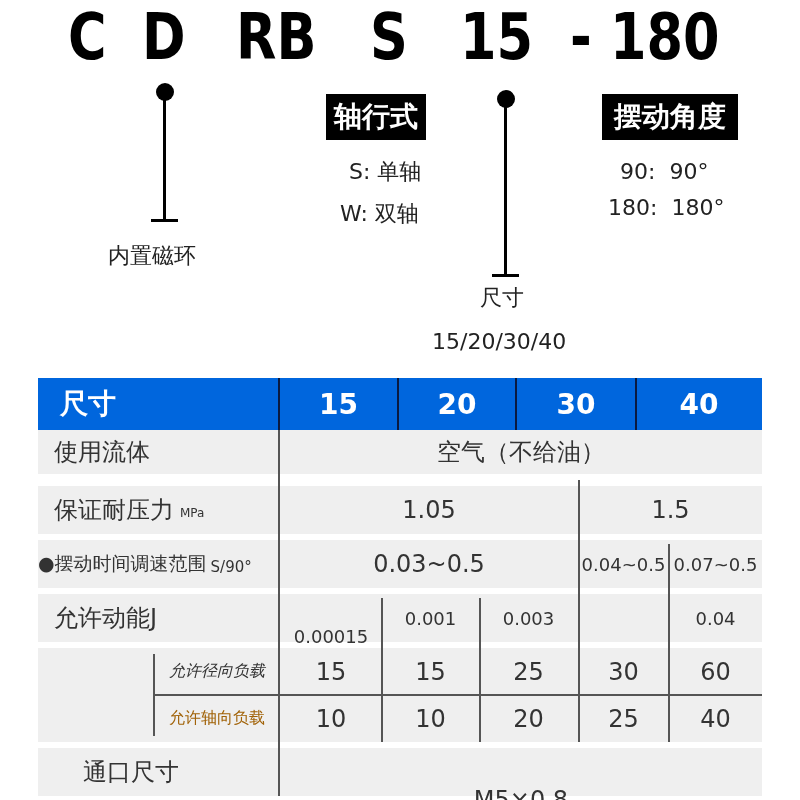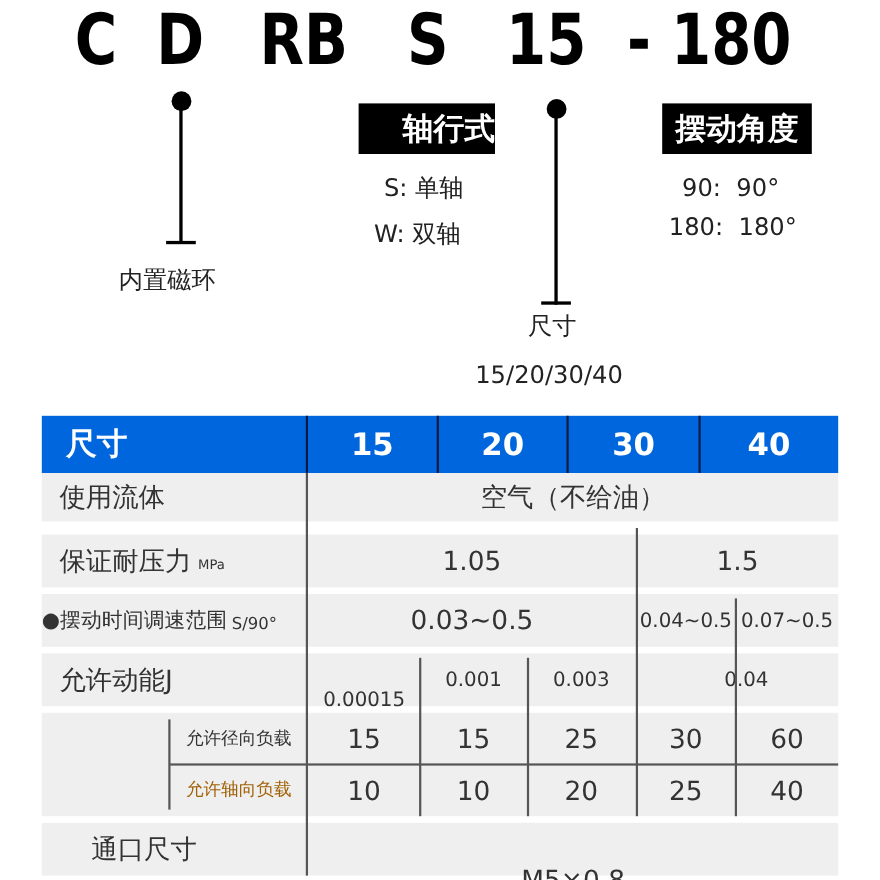--- a/index.html
+++ b/index.html
@@ -40,21 +40,21 @@
 <div class="code-part narrow" style="left:370px;">S</div>
 <div class="code-part narrow" style="left:460px;">15</div>
 <div class="code-part narrow" style="left:570px;">-</div>
 <div class="code-part narrow" style="left:610px;">180</div>
 
 <div class="pin-dot" style="left:156px; top:83px;"></div>
 <div class="pin-line" style="left:163px; top:98px; height:122px;"></div>
 <div class="pin-foot" style="left:151px; top:219px; width:27px;"></div>
 <div class="note" style="left:108px; top:241px;">内置磁环</div>
 
-<div class="black-tag" style="left:326px; top:94px; width:124px;text-align:right;">轴行式</div>
+<div class="black-tag" style="left:326px; top:94px; width:100px;">轴行式</div>
 <div class="note" style="left:349px; top:157px;">S: 单轴</div>
 <div class="note" style="left:340px; top:199px;">W: 双轴</div>
 
 <div class="pin-dot" style="left:497px; top:90px;"></div>
 <div class="pin-line" style="left:504px; top:105px; height:172px;"></div>
 <div class="pin-foot" style="left:492px; top:274px; width:27px;"></div>
 <div class="note" style="left:480px; top:283px;">尺寸</div>
 <div class="note" style="left:432px; top:327px;">15/20/30/40</div>
 
 <div class="black-tag" style="left:602px; top:94px; width:136px;">摆动角度</div>
@@ -97,25 +97,25 @@
     <div class="cell val" style="left:242px; width:298px;">0.03~0.5</div>
     <div class="cell val sm" style="left:541px; width:89px;">0.04~0.5</div>
     <div class="cell val sm" style="left:631px; width:93px;">0.07~0.5</div>
   </div>
 
   <div class="row" style="top:216px; height:48px;">
     <div class="cell lbl" style="left:0; width:241px;">允许动能J</div>
     <div class="cell val sm" style="left:242px; width:102px;margin-top:18px;">0.00015</div>
     <div class="cell val sm" style="left:344px; width:97px;">0.001</div>
     <div class="cell val sm" style="left:441px; width:99px;">0.003</div>
-    <div class="cell val sm" style="left:594px; width:93px;">0.04</div>
+    <div class="cell val sm" style="left:631px; width:93px;">0.04</div>
   </div>
 
   <div class="row" style="top:270px; height:94px;">
-    <div class="cell" style="left:117px; width:124px; height:47px; font-size:16px; color:#333;">允许径向负载</div>
+    <div class="cell" style="left:117px; width:124px; height:47px; font-size:16px; color:#333;font-style:italic;">允许径向负载</div>
     <div class="cell" style="left:117px; top:47px; width:124px; height:47px; font-size:16px; color:#a16207;">允许轴向负载</div>
 
     <div class="cell val" style="left:242px; width:102px; height:47px;">15</div>
     <div class="cell val" style="left:344px; width:97px; height:47px;">15</div>
     <div class="cell val" style="left:441px; width:99px; height:47px;">25</div>
     <div class="cell val" style="left:541px; width:89px; height:47px;">30</div>
     <div class="cell val" style="left:631px; width:93px; height:47px;">60</div>
 
     <div class="cell val" style="left:242px; top:47px; width:102px; height:47px;">10</div>
     <div class="cell val" style="left:344px; top:47px; width:97px; height:47px;">10</div>

